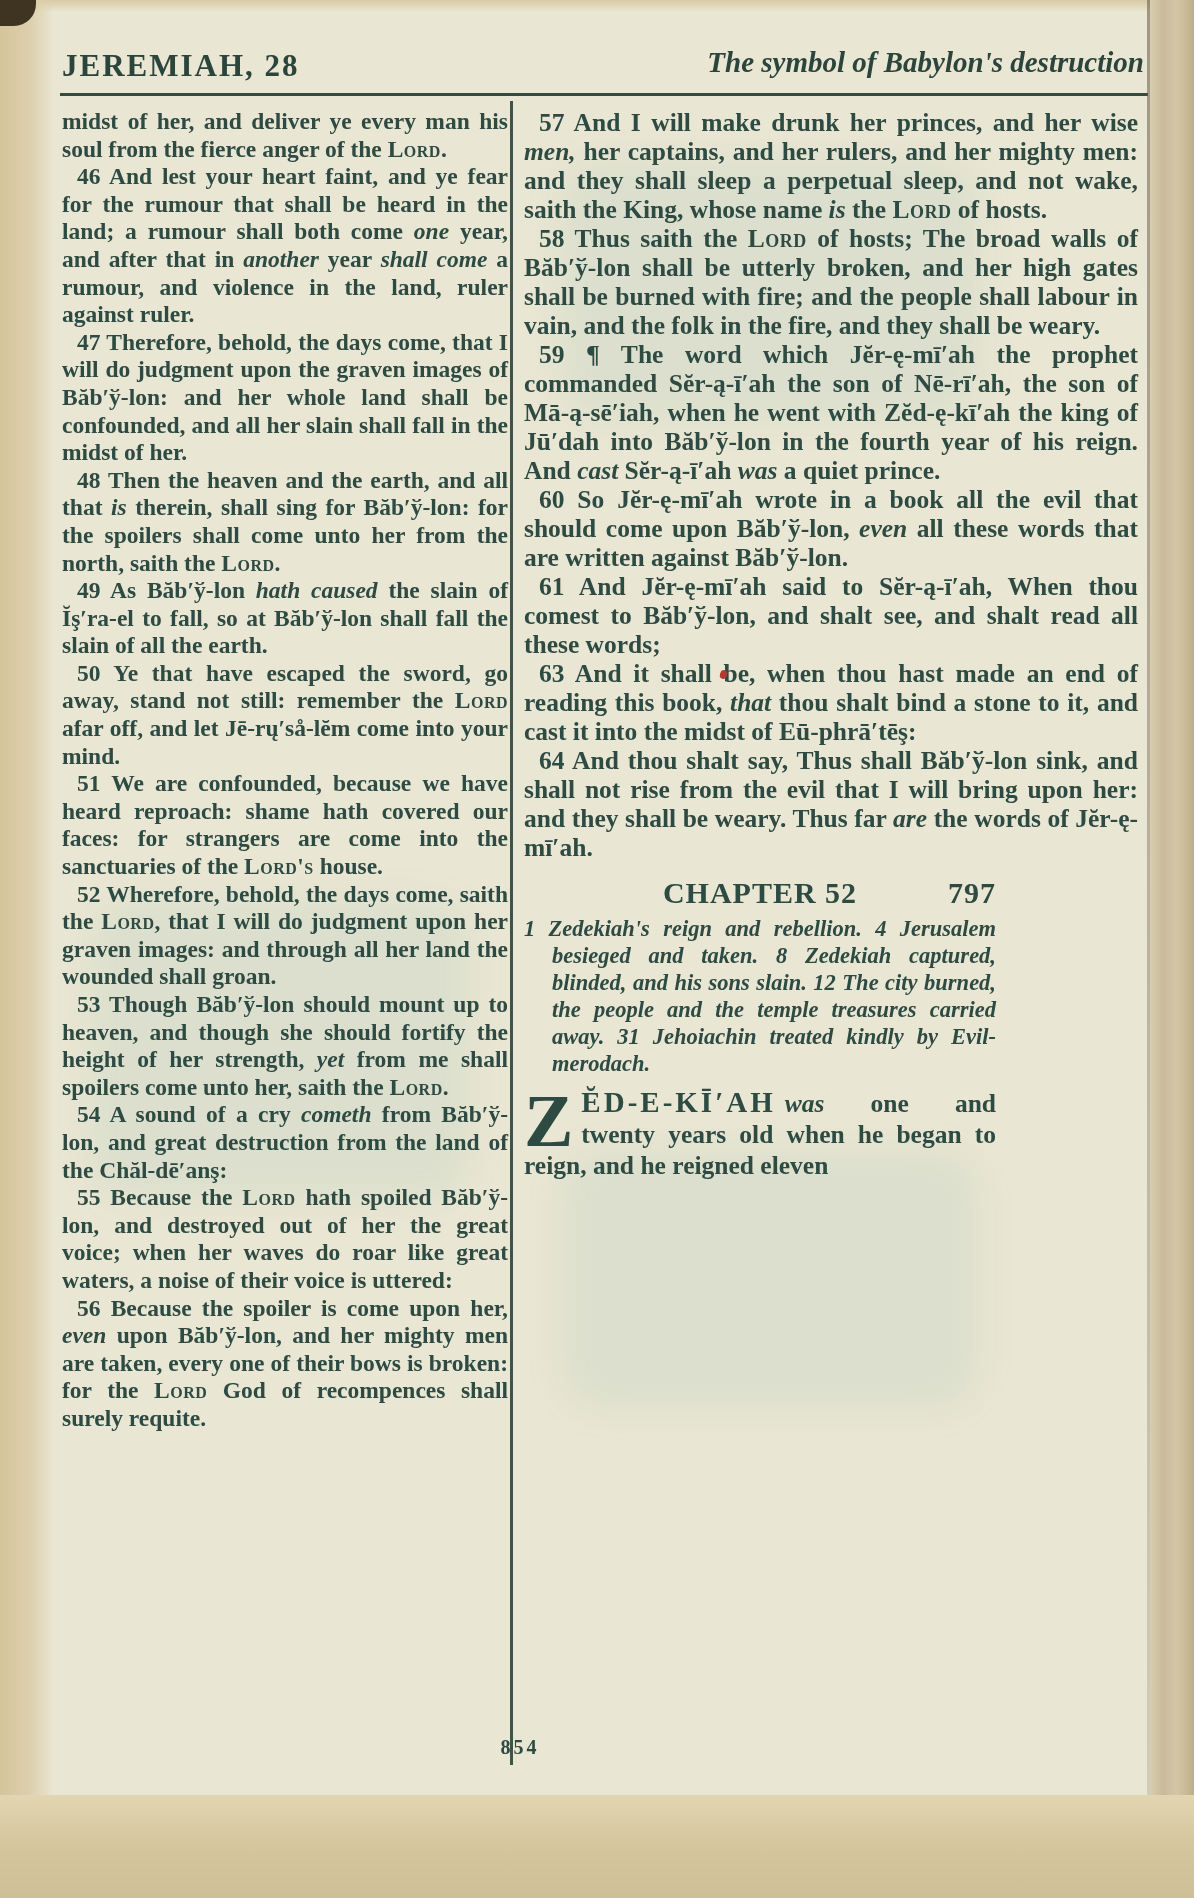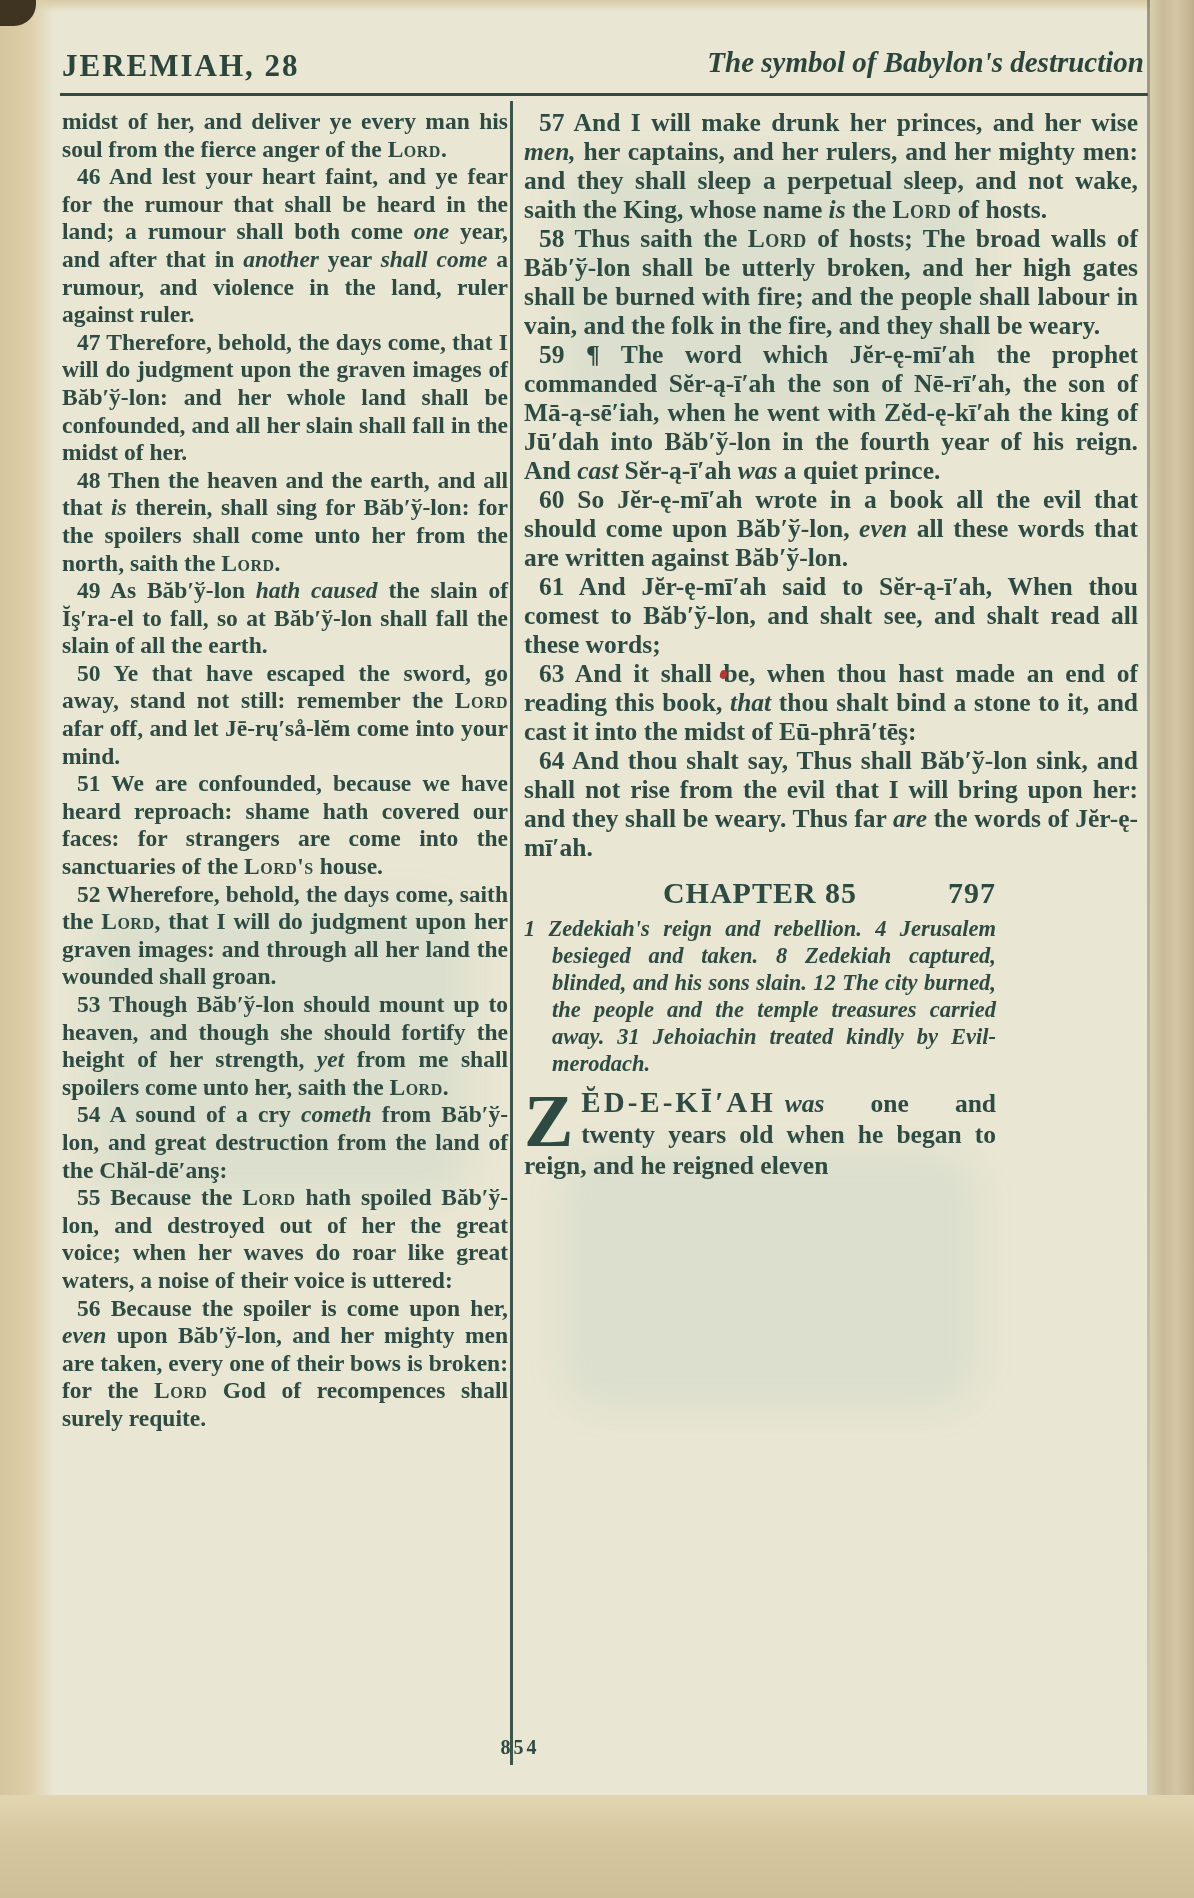--- a/index.html
+++ b/index.html
@@ -89,21 +89,21 @@
     <div>
         <p class="verse">57 And I will make drunk her princes, and her wise <i>men,</i> her captains, and her rulers, and her mighty men: and they shall sleep a perpetual sleep, and not wake, saith the King, whose name <i>is</i> the <span class="sc">Lord</span> of hosts.</p>
         <p class="verse">58 Thus saith the <span class="sc">Lord</span> of hosts; The broad walls of Băb′ў-lon shall be utterly broken, and her high gates shall be burned with fire; and the people shall labour in vain, and the folk in the fire, and they shall be weary.</p>
         <p class="verse">59 ¶ The word which Jĕr-ę-mī′ah the prophet commanded Sĕr-ą-ī′ah the son of Nē-rī′ah, the son of Mā-ą-sē′iah, when he went with Zĕd-ę-kī′ah the king of Jū′dah into Băb′ў-lon in the fourth year of his reign. And <i>cast</i> Sĕr-ą-ī′ah <i>was</i> a quiet prince.</p>
         <p class="verse">60 So Jĕr-ę-mī′ah wrote in a book all the evil that should come upon Băb′ў-lon, <i>even</i> all these words that are written against Băb′ў-lon.</p>
         <p class="verse">61 And Jĕr-ę-mī′ah said to Sĕr-ą-ī′ah, When thou comest to Băb′ў-lon, and shalt see, and shalt read all these words;</p>
         <p class="verse">63 And it shall be, when thou hast made an end of reading this book, <i>that</i> thou shalt bind a stone to it, and cast it into the midst of Eū-phrā′tēş:</p>
         <p class="verse">64 And thou shalt say, Thus shall Băb′ў-lon sink, and shall not rise from the evil that I will bring upon her: and they shall be weary. Thus far <i>are</i> the words of Jĕr-ę-mī′ah.</p>
       </div>
     <div class="chapter-line">
-      <span class="chapter-heading">CHAPTER 85</span>
+      <span class="chapter-heading">CHAPTER 52</span>
       <span class="chapter-pageref">797</span>
     </div>
     <p class="summary">1 Zedekiah's reign and rebellion. 4 Jerusalem besieged and taken. 8 Zedekiah captured, blinded, and his sons slain. 12 The city burned, the people and the temple treasures carried away. 31 Jehoiachin treated kindly by Evil-merodach.</p>
     <p class="dropcap-para"><span class="dropcap">Z</span><span class="lead-caps">ĔD-E-KĪ′AH</span><span><i>was</i> one and twenty years old when he began to reign, and he reigned eleven</span></p>
   </div>
 
   <div class="page-number">854</div>
   <div class="red-speck"></div>
 
   <div class="edge-top"></div>

